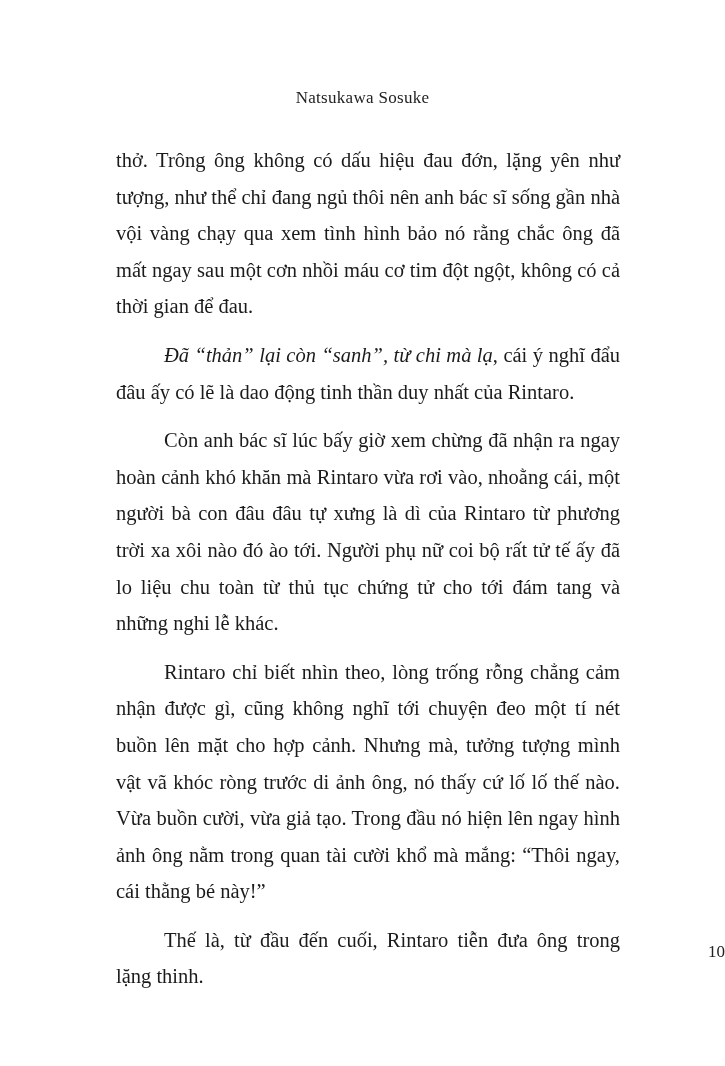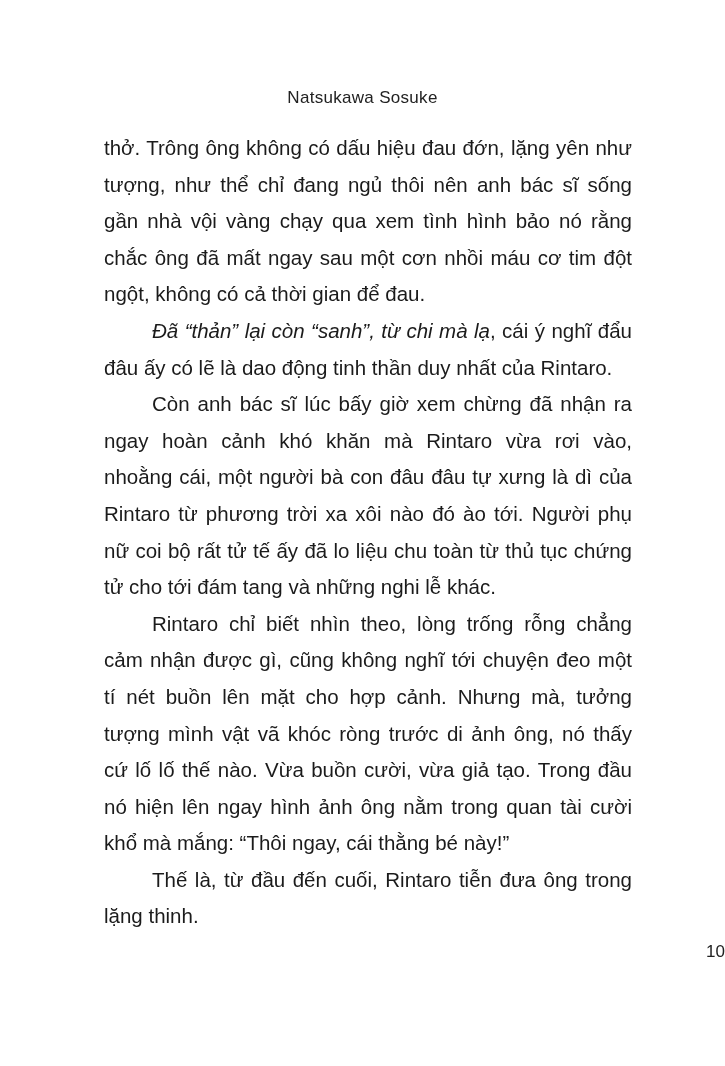--- a/index.html
+++ b/index.html
@@ -5,21 +5,21 @@
   html, body {
     margin: 0;
     padding: 0;
     background: #ffffff;
   }
   .page {
     position: relative;
     width: 725px;
     height: 1066px;
     background: #ffffff;
-    font-family: Liberation Sans, sans-serif;
+    font-family: Liberation Serif, serif;
     color: #1b1b1b;
     overflow: hidden;
   }
   .running-header {
     position: absolute;
     top: 88px;
     left: 0;
     width: 100%;
     text-align: center;
     font-size: 17px;
@@ -31,21 +31,21 @@
     top: 130px;
     left: 104px;
     width: 528px;
     font-size: 20.5px;
     line-height: 36.6px;
     text-align: justify;
     text-justify: inter-word;
     color: #1b1b1b;
   }
   .para {
-    margin: 0;
+    margin: 12px;
     padding: 0;
   }
   .para.indent {
     text-indent: 48px;
   }
   .italic {
     font-style: italic;
   }
   .page-footer {
     position: absolute;

